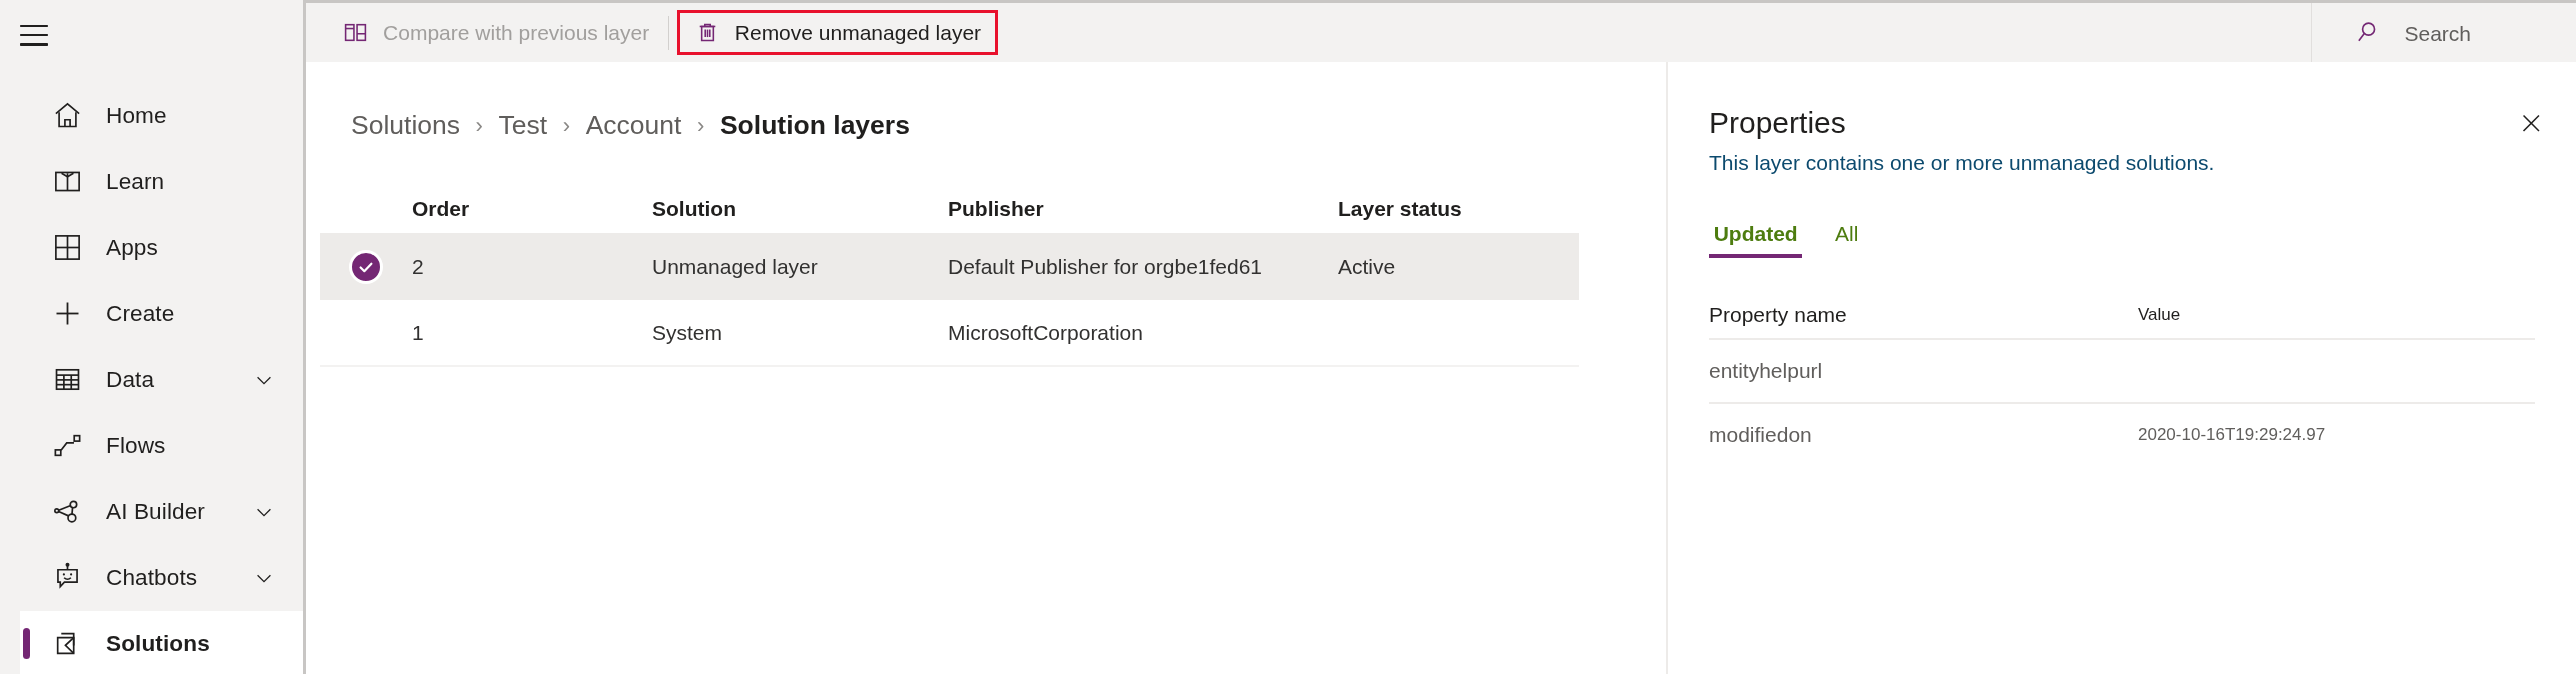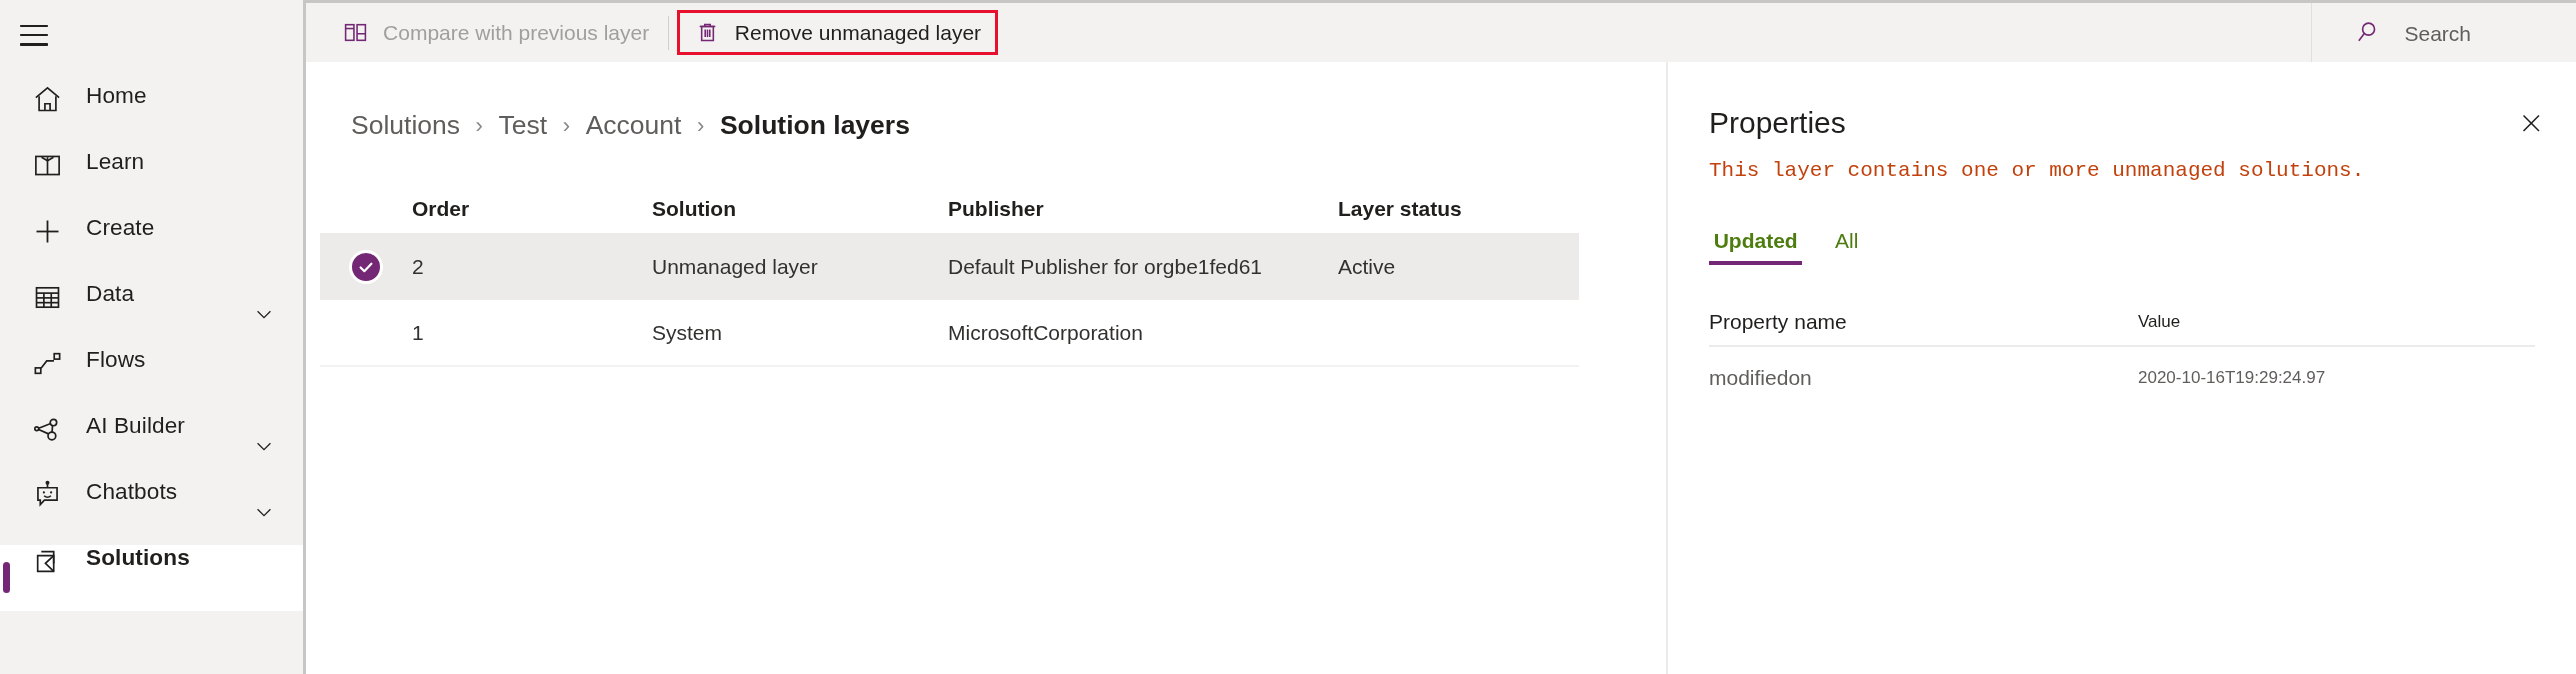--- a/index.html
+++ b/index.html
@@ -35,24 +35,25 @@
     cursor: pointer;
   }
   .hamburger span {
     display: block; height: 2.3px; width: 28px; background: #201f1e; border-radius: 0.8px;
   }
   .nav { margin-top: 28px; }
   .nav-item {
     position: relative;
     height: 66px;
     display: flex;
-    align-items: flex-start;
+    align-items: center;
     padding-left: 30px;
     cursor: pointer;
     color: #201f1e;
+    margin-left: 20px;
   }
   .nav-item.active { background: #ffffff; }
   .nav-item.active .nav-label { font-weight: bold; }
   .nav-item .sel-bar {
     position: absolute; left: 3.1px; top: 17px;
     width: 7px; height: 31px; border-radius: 3.9px; background: #742774;
   }
   .nav-icon {
     width: 34px; height: 34px;
     display: flex; align-items: center; justify-content: center;
@@ -194,23 +195,22 @@
     position: relative;
   }
   .props-title {
     font-size: 30px;
     color: #201f1e;
     margin-top: 44px;
     font-weight: normal;
   }
   .props-sub {
     font-size: 21px;
-    color: #c2410c;
-    margin-top: 19px;
-    font-family: Liberation Mono, monospace;
+    color: #0c4a6e;
+    margin-top: 11px;
   }
   .close-x {
     position: absolute;
     right: 28px; top: 44px;
     width: 34px; height: 34px;
     display: flex; align-items: center; justify-content: center;
     cursor: pointer;
   }
   .tabs { display: flex; margin-top: 39px; }
   .tab {
@@ -263,20 +263,32 @@
         <span class="nav-icon">
           <svg width="31" height="31" viewBox="0 0 24 24" fill="none" stroke="#201f1e" stroke-width="1.3">
             <rect x="3" y="5" width="18" height="14"></rect>
             <path d="M12 5.6v13"></path>
               <path d="M7.4 5.6 12 8.3l4.6-2.7"></path>
           </svg>
         </span>
         <span class="nav-label">Learn</span>
       </div>
 
+      <div class="nav-item">
+        <span class="nav-icon">
+          <svg width="31" height="31" viewBox="0 0 24 24" fill="none" stroke="#201f1e" stroke-width="1.3">
+            <rect x="3" y="3" width="18" height="18"></rect>
+            <path d="M12 3v18"></path>
+              <path d="M12 12h9"></path>
+              <path d="M3 12h9"></path>
+            <rect x="12" y="3" width="9" height="9" fill="#201f1e" stroke="none" opacity="0"></rect>
+          </svg>
+        </span>
+        <span class="nav-label">Apps</span>
+      </div>
 
       <div class="nav-item">
         <span class="nav-icon">
           <svg width="33" height="33" viewBox="0 0 24 24" fill="none" stroke="#201f1e" stroke-width="1.3">
             <path d="M12 4v16"></path>
               <path d="M4 12h16"></path>
           </svg>
         </span>
         <span class="nav-label">Create</span>
       </div>
@@ -473,20 +485,24 @@
           <div class="tab active">Updated</div>
           <div class="tab">All</div>
         </div>
 
         <div class="ptable">
           <div class="pthead">
             <div class="pc-name pth">Property name</div>
             <div class="pc-val pth">Value</div>
           </div>
           <div class="ptrow">
+            <div class="pc-name ptd">entityhelpurl</div>
+            <div class="pc-val ptd"></div>
+          </div>
+          <div class="ptrow">
             <div class="pc-name ptd">modifiedon</div>
             <div class="pc-val ptd">2020-10-16T19:29:24.97</div>
           </div>
         </div>
       </aside>
 
     </div>
   </div>
 </div>
 

